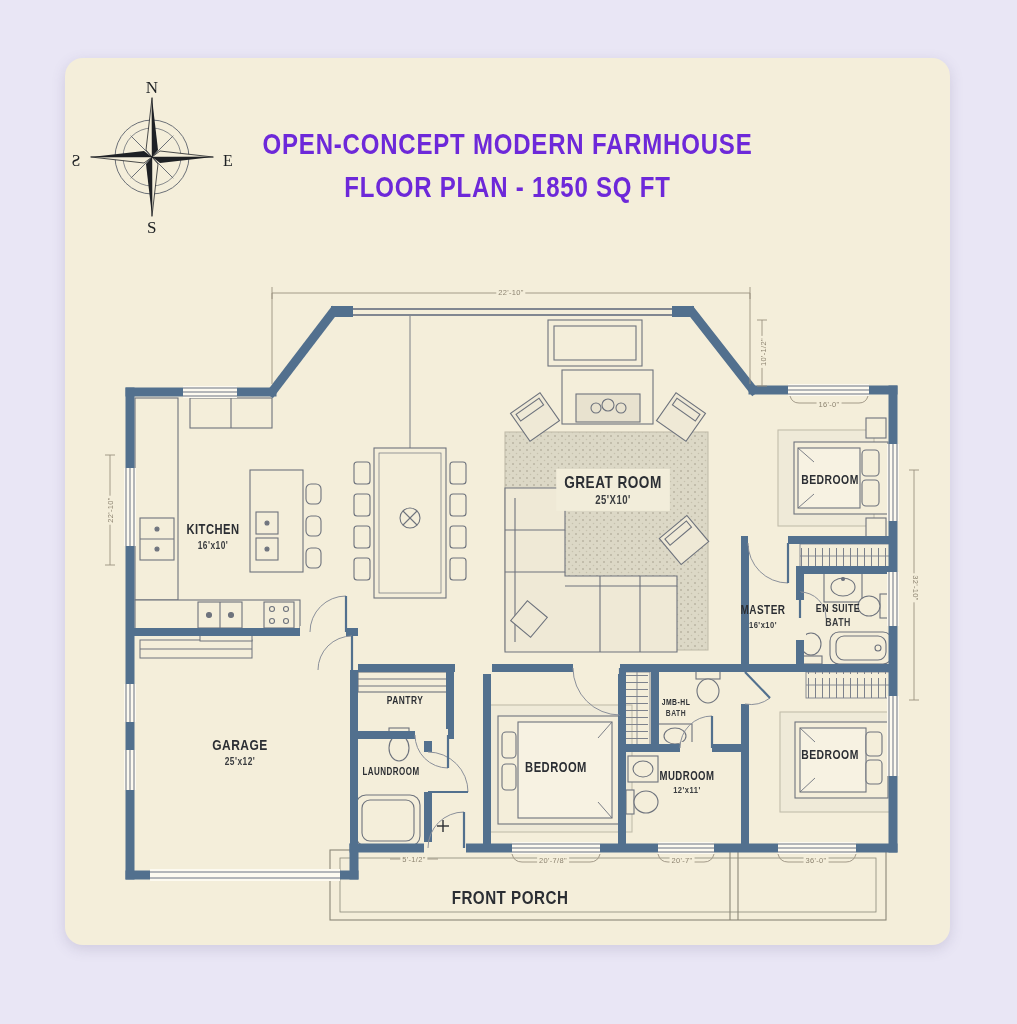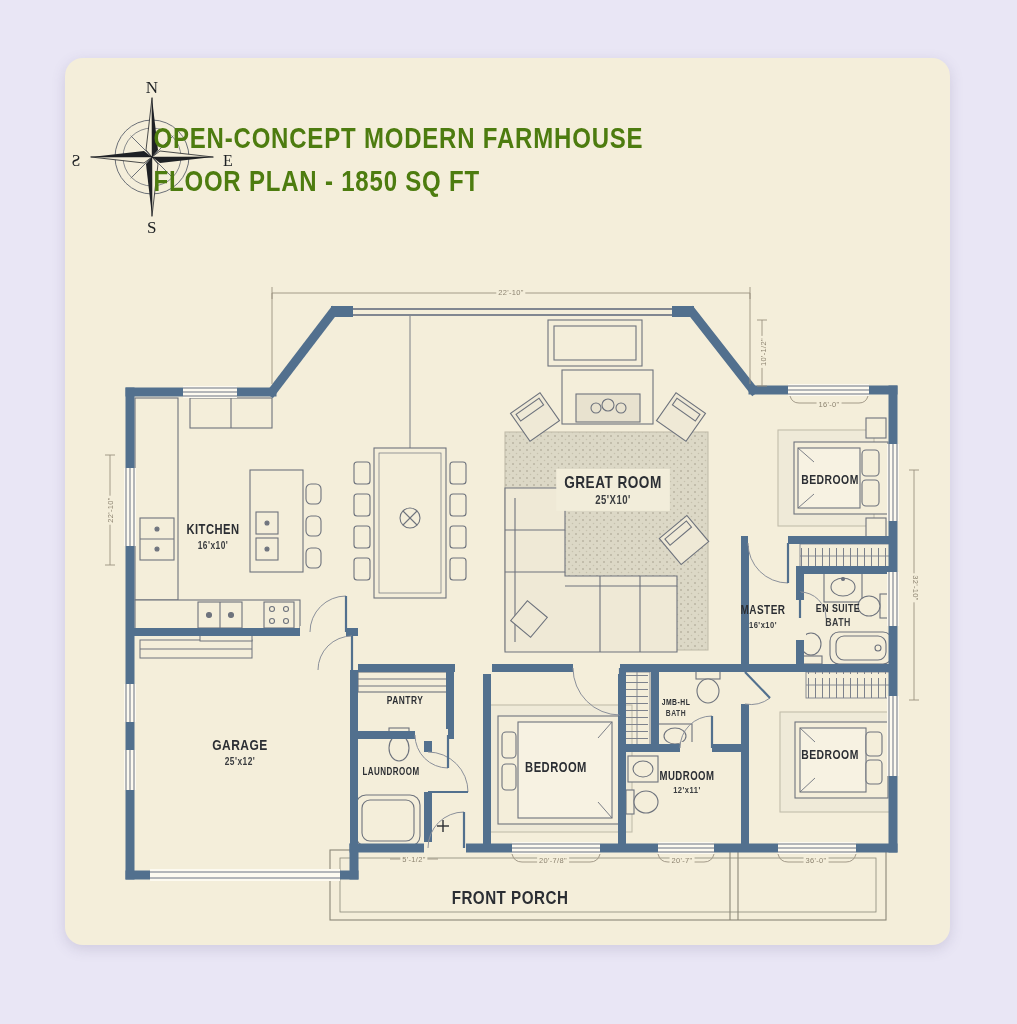--- a/index.html
+++ b/index.html
@@ -8,22 +8,22 @@
     background:#e9e6f5;
     font-family:"Liberation Sans", sans-serif;
   }
   .card{
     position:absolute;left:65px;top:58px;width:885px;height:887px;
     background:#f4eeda;border-radius:18px;
     box-shadow:0 4px 14px rgba(90,80,120,0.18);
   }
   .plan-svg{position:absolute;left:0;top:0;width:1017px;height:1024px;}
   .title-wrap{
-    position:absolute;left:65px;top:116px;width:885px;
-    color:#4d7c0f;
+    position:absolute;left:65px;top:122px;width:885px;text-align:center;
+    color:#6d28d9;
   }
   .title-line{
     font-weight:700;font-size:30px;line-height:43px;letter-spacing:1px;
     transform:scaleX(0.8);transform-origin:center;
     white-space:nowrap;
   }
   .lbl{
     position:absolute;transform:translate(-50%,-50%) scaleX(0.8);
     transform-origin:center;
     font-weight:700;color:#2b2e33;letter-spacing:0.6px;white-space:nowrap;

